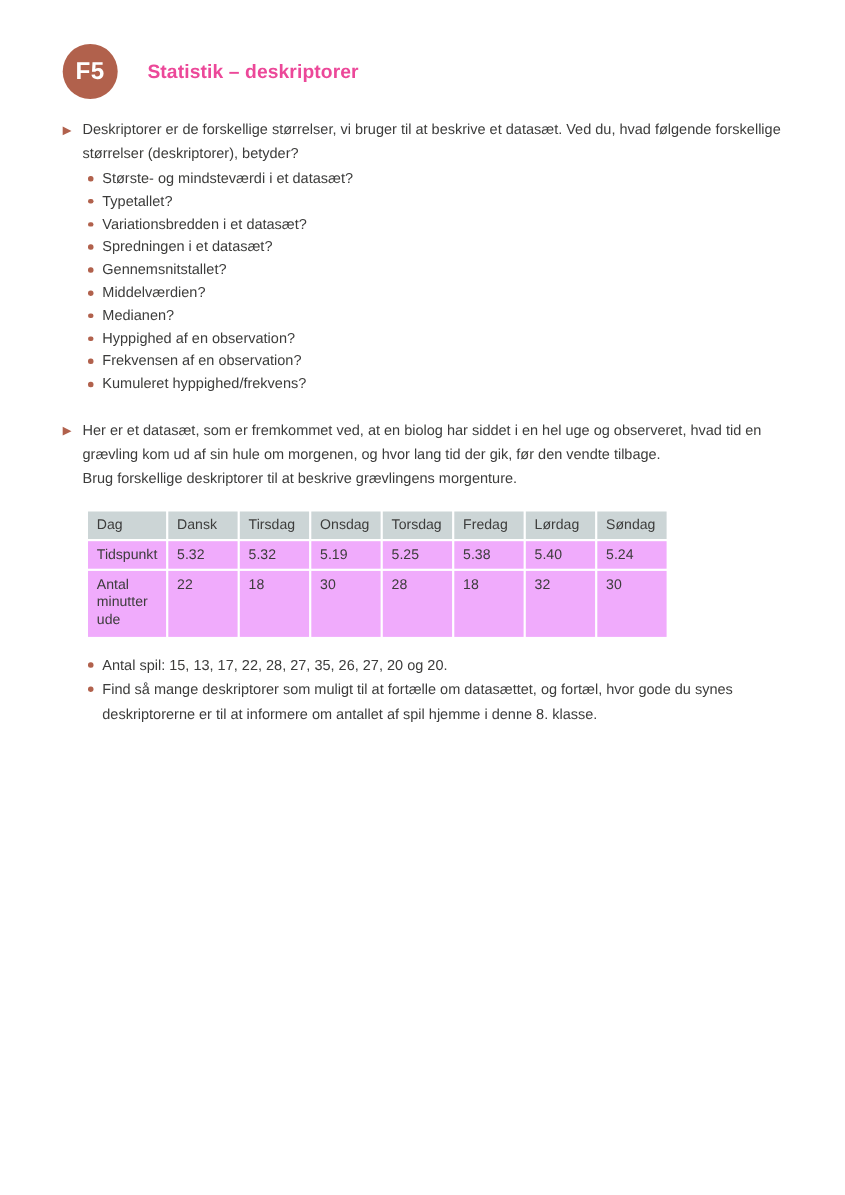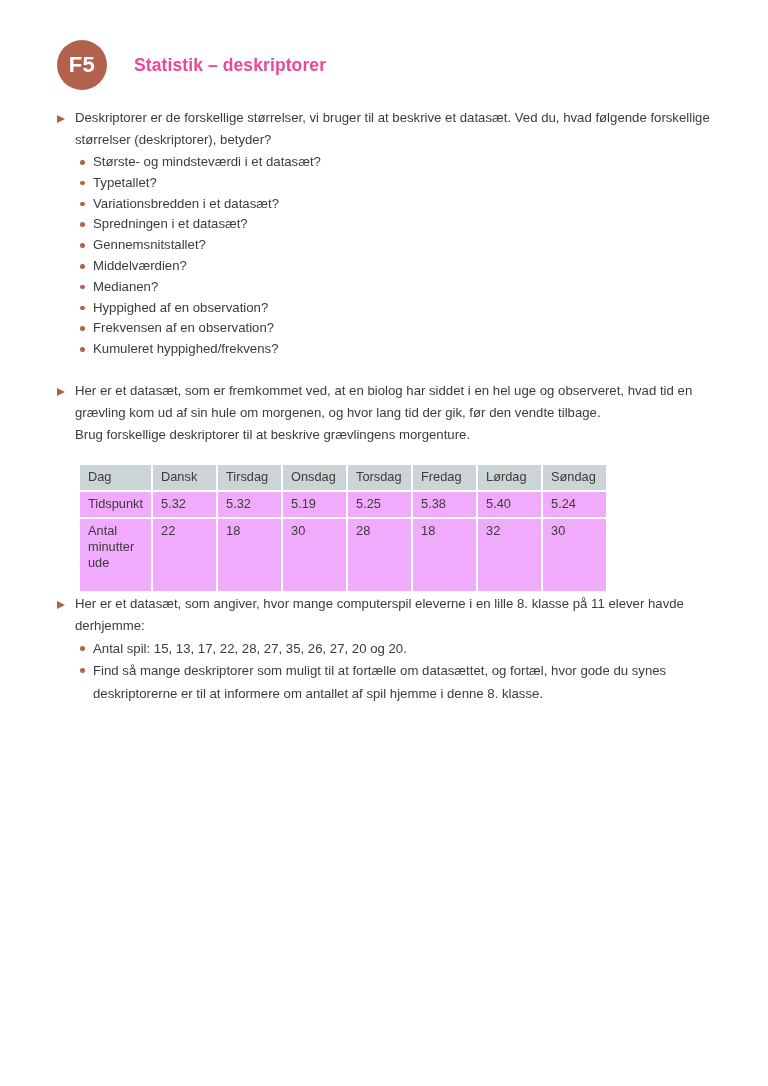--- a/index.html
+++ b/index.html
@@ -51,21 +51,21 @@
     table-layout:fixed;
   }
   table.data th, table.data td{
     font-weight:normal;text-align:left;vertical-align:top;
     padding:4px 8px 5px 8px;box-sizing:border-box;
   }
   table.data th{background:#ccd5d6;}
   table.data td{background:#f0abfc;}
   table.data .c0{width:68px;}
   table.data .c{width:63px;}
-  table.data tr.tall td{padding-bottom:20px;height:53px;}
+  table.data tr.tall td{padding-bottom:8px;height:53px;}
 
   
   .footer{
     position:absolute;left:0;right:0;top:1040px;text-align:center;
     font-size:11px;color:#3c3c3b;letter-spacing:0.1px;
   }
   .footer .it{font-style:italic;}
 </style>
 </head>
 <body>
@@ -167,24 +167,20 @@
           <td class="c">30</td>
           <td class="c">28</td>
           <td class="c">18</td>
           <td class="c">32</td>
           <td class="c">30</td>
         </tr>
       </tbody>
     </table>
 
   <div class="section" id="section3">
-    <div class="para">
-      <span class="tri"></span>
-      <span class="ptext">Her er et datasæt, som angiver, hvor mange computerspil eleverne i en lille 8. klasse på 11 elever havde derhjemme:</span>
-    </div>
     <ul class="bullets">
         <li>
           <span class="dot"></span>
           <span class="li-text">Antal spil: 15, 13, 17, 22, 28, 27, 35, 26, 27, 20 og 20.</span>
         </li>
         <li>
           <span class="dot"></span>
           <span class="li-text">Find så mange deskriptorer som muligt til at fortælle om datasættet, og fortæl, hvor gode du synes deskriptorerne er til at informere om antallet af spil hjemme i denne 8. klasse.</span>
         </li>
       </ul>

